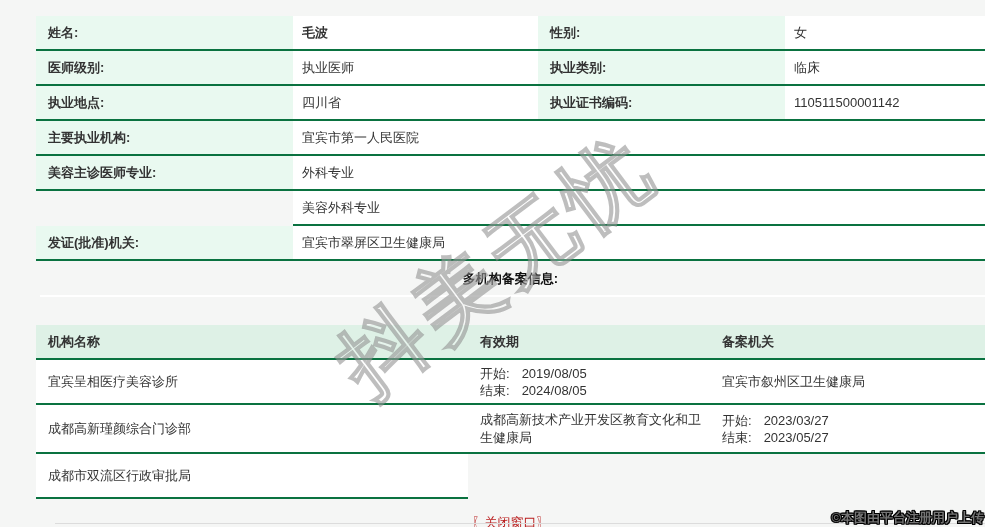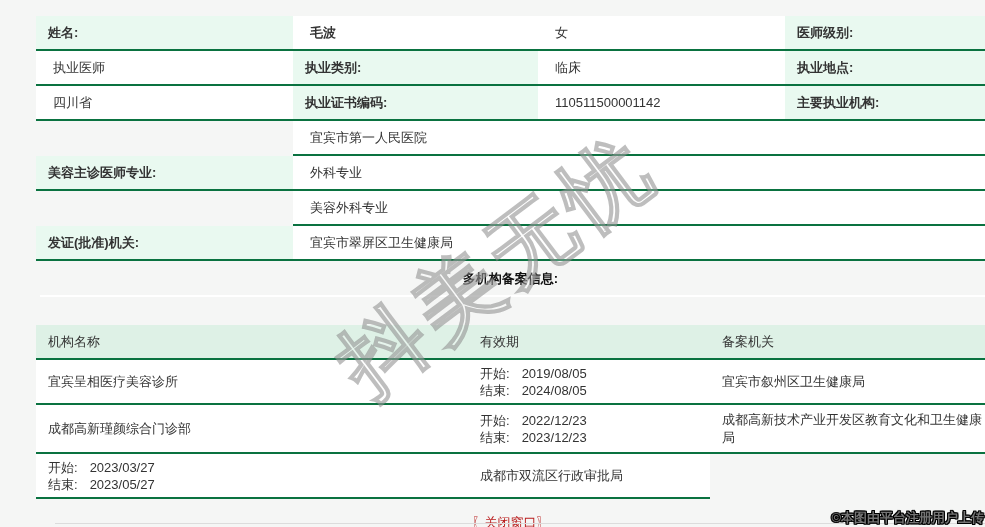--- a/index.html
+++ b/index.html
@@ -31,21 +31,21 @@
     display:flex;align-items:center;
     border-bottom:2px solid var(--green);
   }
   .lbl{
     background:var(--label-bg);
     font-weight:bold;
     padding-left:12px;
   }
   .val{
     background:#fff;
-    padding-left:17px;
+    padding-left:9px;
     text-align:center;
   }
   .val.bold{font-weight:bold;}
   .span3{grid-column:2/5;}
 
   
   .section{
     position:relative;
     height:64px;
   }
@@ -60,21 +60,21 @@
     background:rgba(255,255,255,.95);
   }
 
   
   .org-grid{
     display:grid;
     grid-template-columns:432px 242px 1fr;
   }
   .org-head{
     background:var(--header-bg);
-    font-weight:normal;
+    font-weight:bold;
     min-height:35px;
     display:flex;align-items:center;
     border-bottom:2px solid var(--green);
     padding-left:12px;
     text-align:center;
   }
   .org-cell{
     background:#fff;
     display:flex;align-items:center;
     border-bottom:2px solid var(--green);
@@ -118,20 +118,21 @@
 </head>
 <body>
 
 <div class="page">
 
   <div class="content">
 
     <div class="info-grid">
       <div class="cell lbl">姓名:</div>
       <div class="cell val bold">毛波</div>
+      <div class="cell lbl">性别:</div>
       <div class="cell val">女</div>
 
       <div class="cell lbl">医师级别:</div>
       <div class="cell val">执业医师</div>
       <div class="cell lbl">执业类别:</div>
       <div class="cell val">临床</div>
 
       <div class="cell lbl">执业地点:</div>
       <div class="cell val">四川省</div>
       <div class="cell lbl">执业证书编码:</div>
@@ -162,26 +163,20 @@
       <div class="org-cell r1">宜宾呈相医疗美容诊所</div>
       <div class="org-cell r1">
         <div class="dates">
           <div class="date-line"><span class="dl">开始:</span><span>2019/08/05</span></div>
           <div class="date-line"><span class="dl">结束:</span><span>2024/08/05</span></div>
         </div>
       </div>
       <div class="org-cell r1">宜宾市叙州区卫生健康局</div>
 
       <div class="org-cell r2">成都高新瑾颜综合门诊部</div>
-      <div class="org-cell r2">
-        <div class="dates">
-          <div class="date-line"><span class="dl">开始:</span><span>2022/12/23</span></div>
-          <div class="date-line"><span class="dl">结束:</span><span>2023/12/23</span></div>
-        </div>
-      </div>
       <div class="org-cell r2">成都高新技术产业开发区教育文化和卫生健康局</div>
 
       <div class="org-cell r3">
         <div class="dates">
           <div class="date-line"><span class="dl">开始:</span><span>2023/03/27</span></div>
           <div class="date-line"><span class="dl">结束:</span><span>2023/05/27</span></div>
         </div>
       </div>
       <div class="org-cell r3">成都市双流区行政审批局</div>
     </div>

